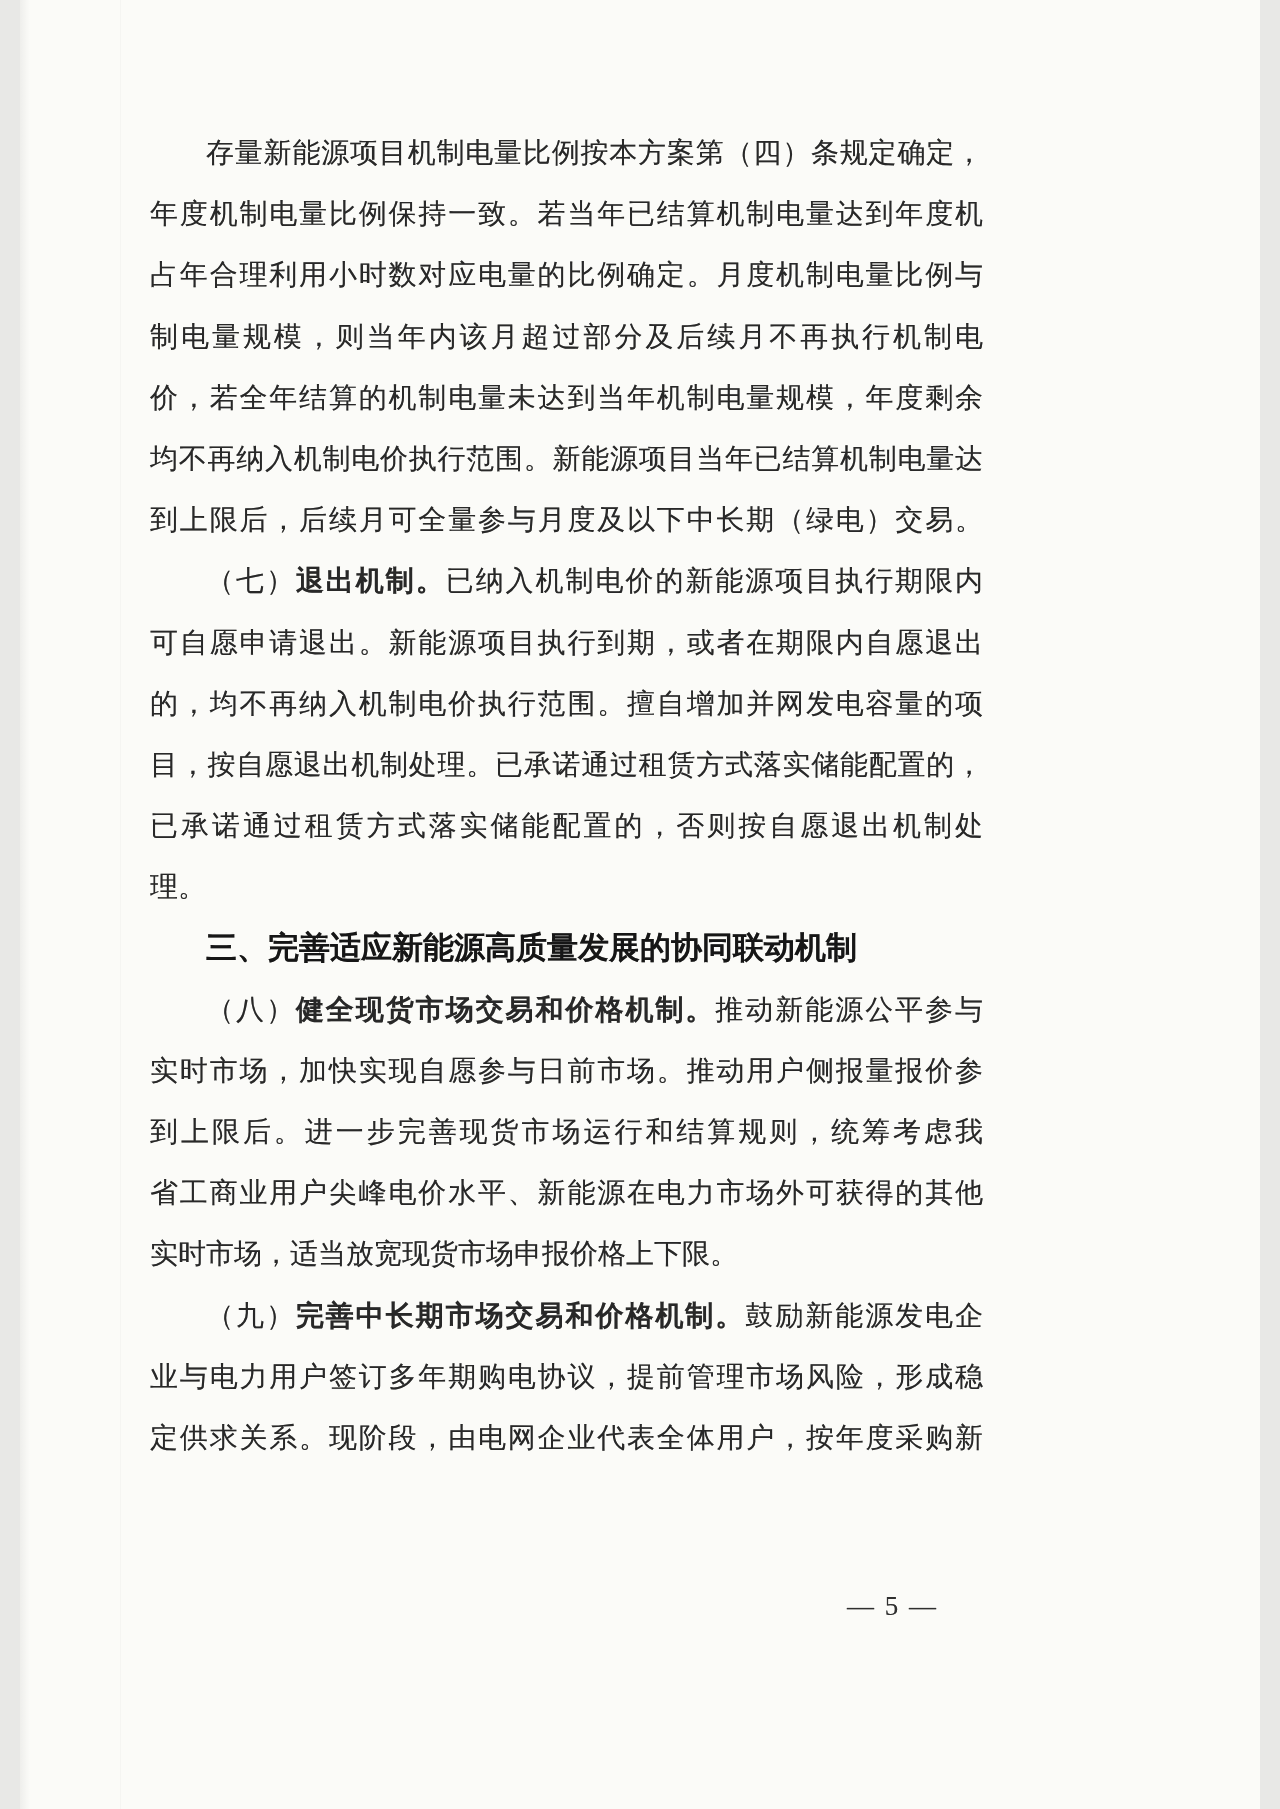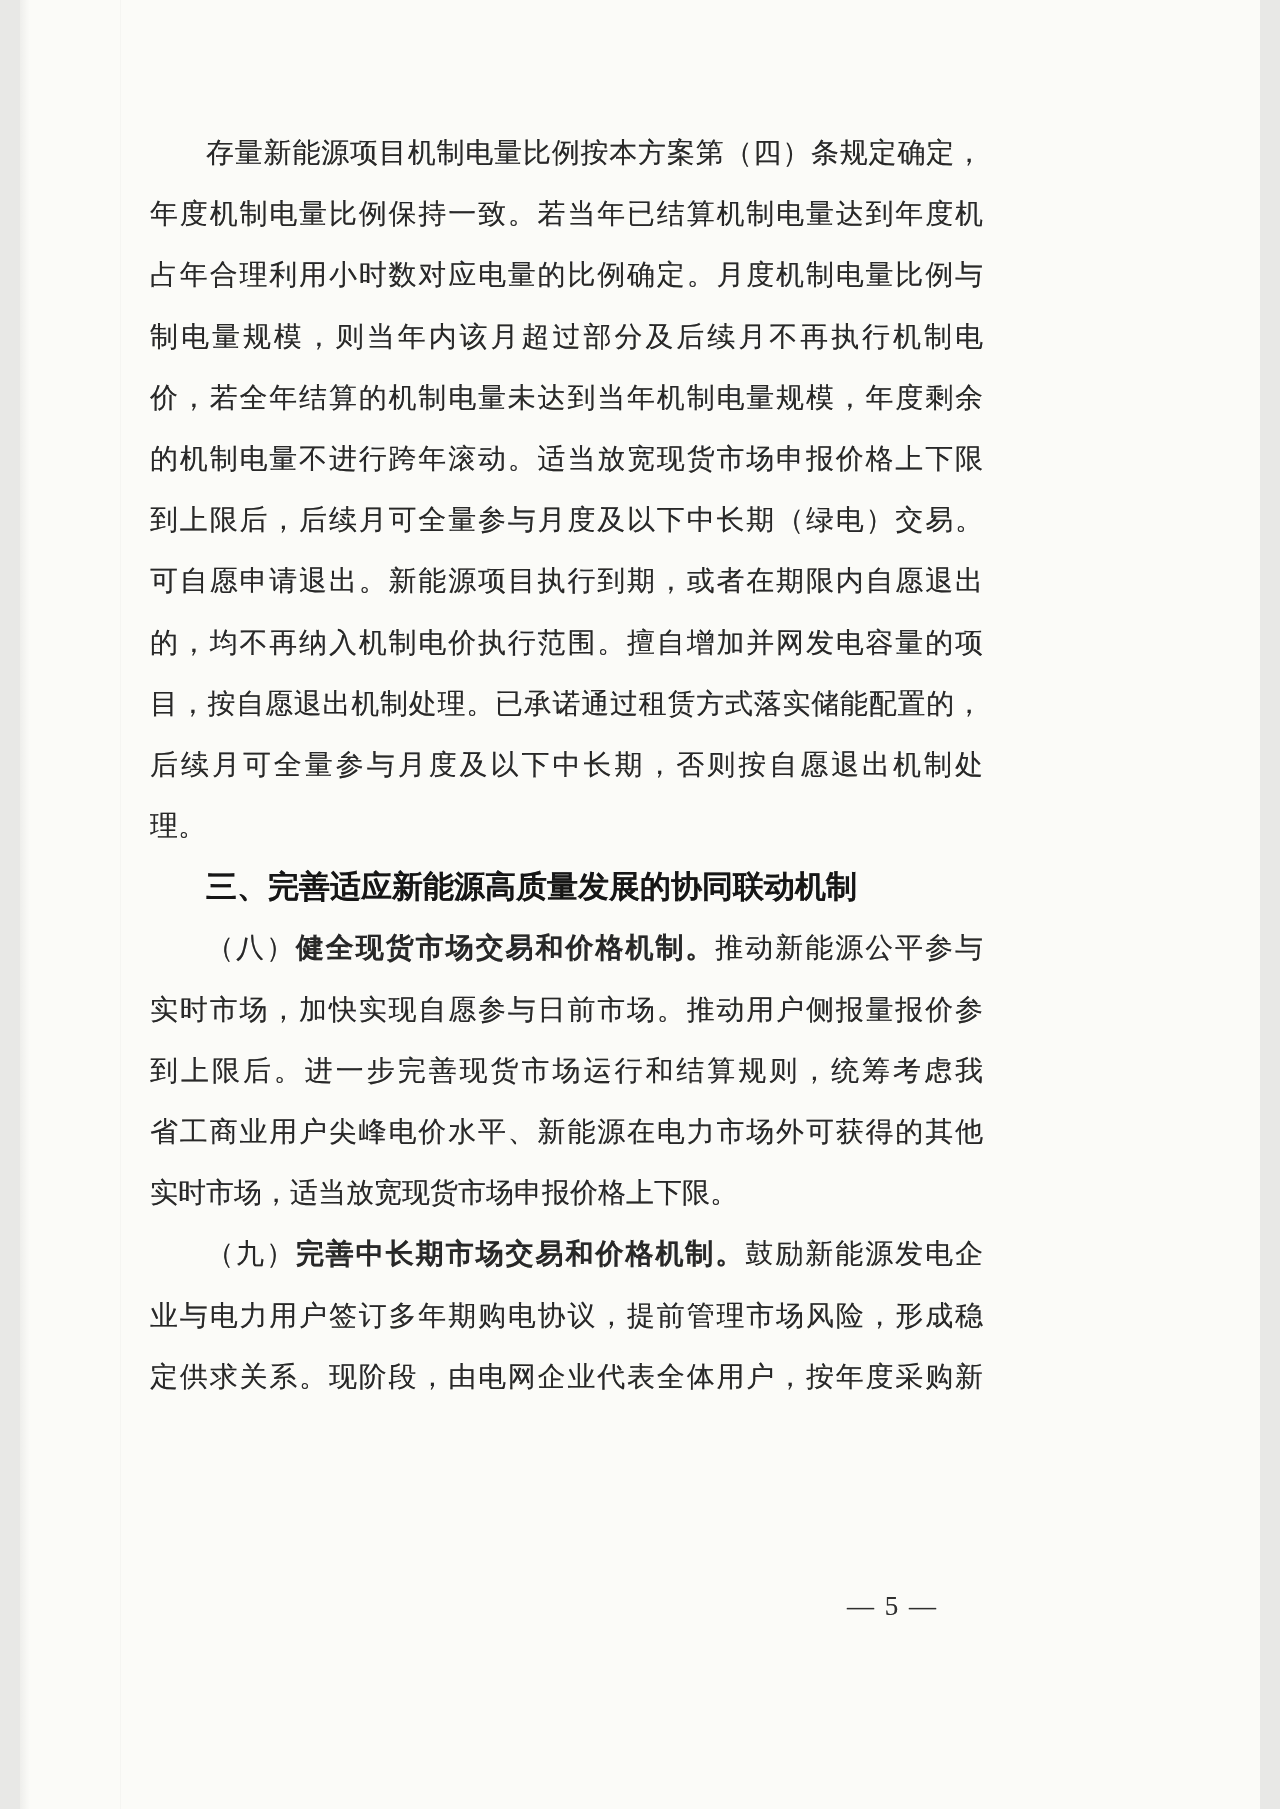--- a/index.html
+++ b/index.html
@@ -81,28 +81,29 @@
 <div class="page">
   <div class="edge-shade"></div>
   <div class="scan-line" style="left:100px;"></div>
 
   <div class="textblock">
     <div class="line jlast indent">存量新能源项目机制电量比例按本方案第（四）条规定确定，</div>
     <div class="line jlast">年度机制电量比例保持一致。若当年已结算机制电量达到年度机</div>
     <div class="line jlast">占年合理利用小时数对应电量的比例确定。月度机制电量比例与</div>
     <div class="line jlast">制电量规模，则当年内该月超过部分及后续月不再执行机制电</div>
     <div class="line jlast">价，若全年结算的机制电量未达到当年机制电量规模，年度剩余</div>
-    <div class="line jlast">的机制电量不进行跨年滚动。适当放宽现货市场申报价格上下限</div>
+    <div class="line jlast">均不再纳入机制电价执行范围。新能源项目当年已结算机制电量达</div>
     <div class="line jlast">到上限后，后续月可全量参与月度及以下中长期（绿电）交易。</div>
 
+    <div class="line jlast indent"><span>（七）</span><span class="bold">退出机制。</span><span>已纳入机制电价的新能源项目执行期限内</span></div>
 
     <div class="line jlast">可自愿申请退出。新能源项目执行到期，或者在期限内自愿退出</div>
     <div class="line jlast">的，均不再纳入机制电价执行范围。擅自增加并网发电容量的项</div>
     <div class="line jlast">目，按自愿退出机制处理。已承诺通过租赁方式落实储能配置的，</div>
-    <div class="line jlast">后续月可全量参与月度及以下中长期，否则按自愿退出机制处</div>
+    <div class="line jlast">已承诺通过租赁方式落实储能配置的，否则按自愿退出机制处</div>
     <div class="line">理。</div>
 
     <div class="line heading indent">三、完善适应新能源高质量发展的协同联动机制</div>
 
     <div class="line jlast indent"><span>（八）</span><span class="bold">健全现货市场交易和价格机制。</span><span>推动新能源公平参与</span></div>
 
     <div class="line jlast">实时市场，加快实现自愿参与日前市场。推动用户侧报量报价参</div>
     <div class="line jlast">到上限后。进一步完善现货市场运行和结算规则，统筹考虑我</div>
     <div class="line jlast">省工商业用户尖峰电价水平、新能源在电力市场外可获得的其他</div>
     <div class="line">实时市场，适当放宽现货市场申报价格上下限。</div>

